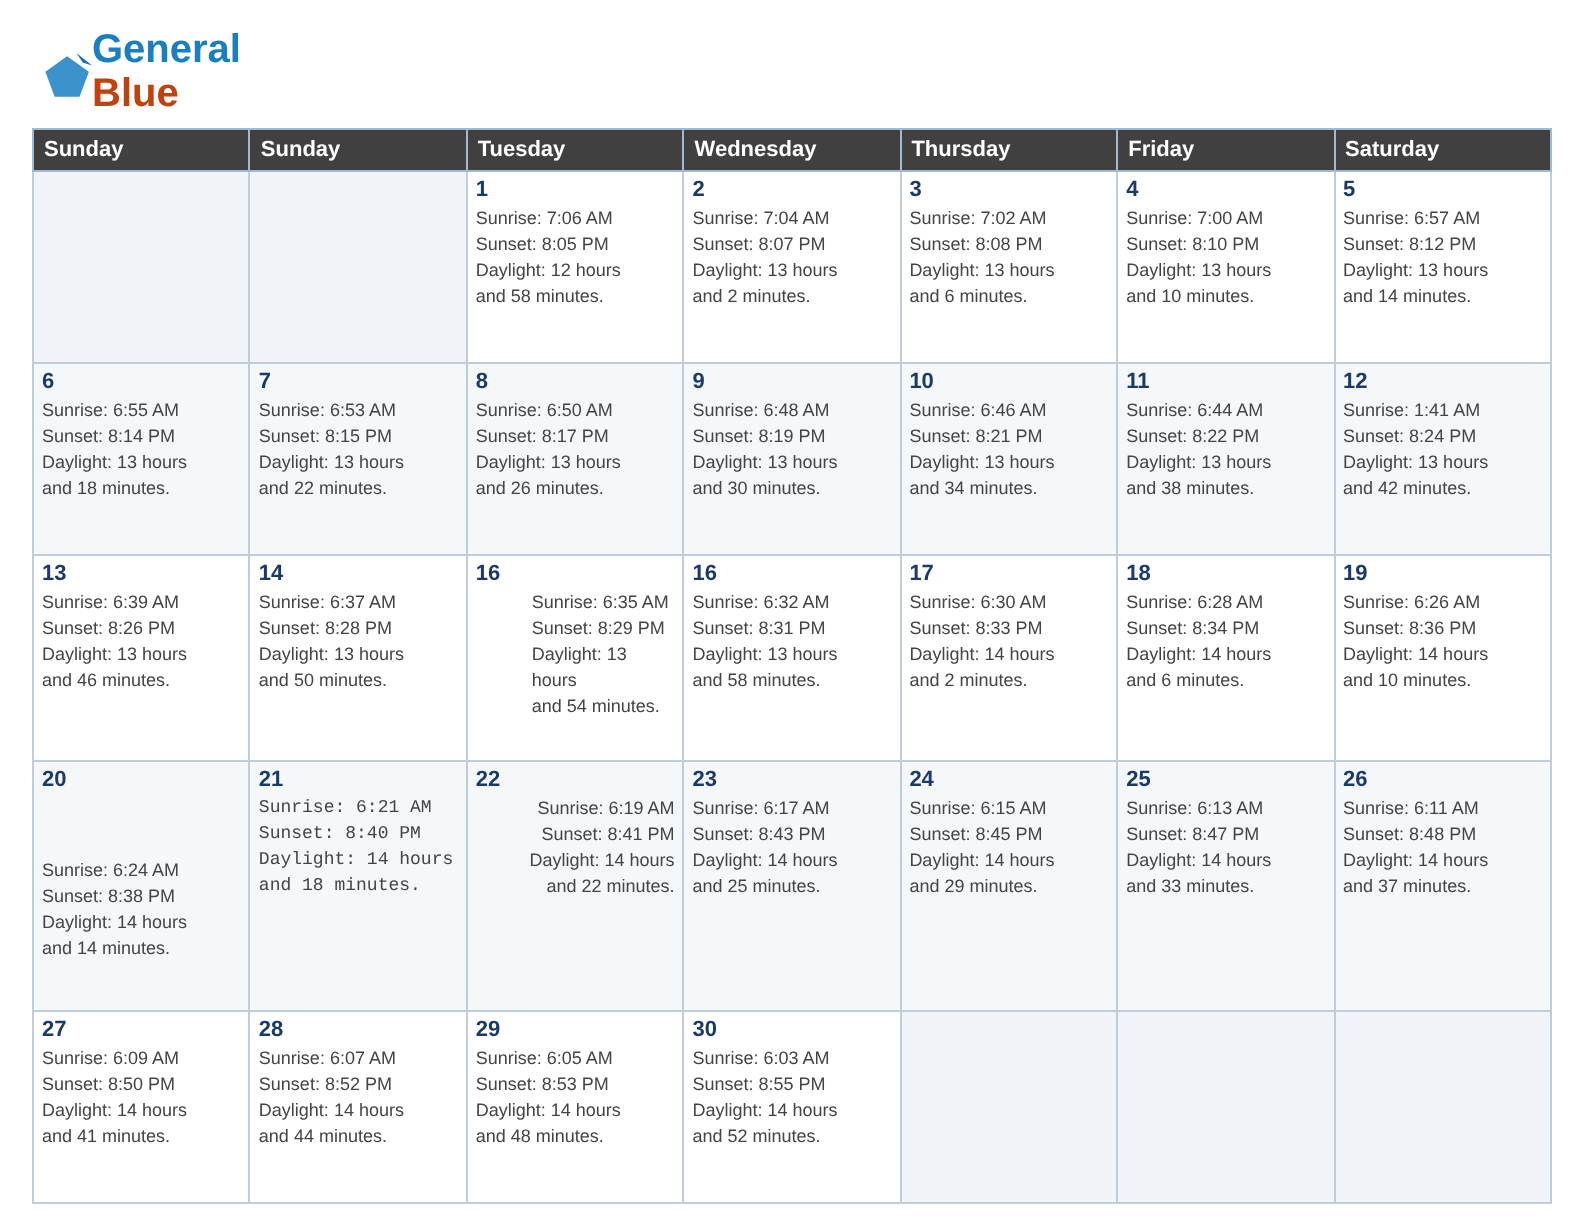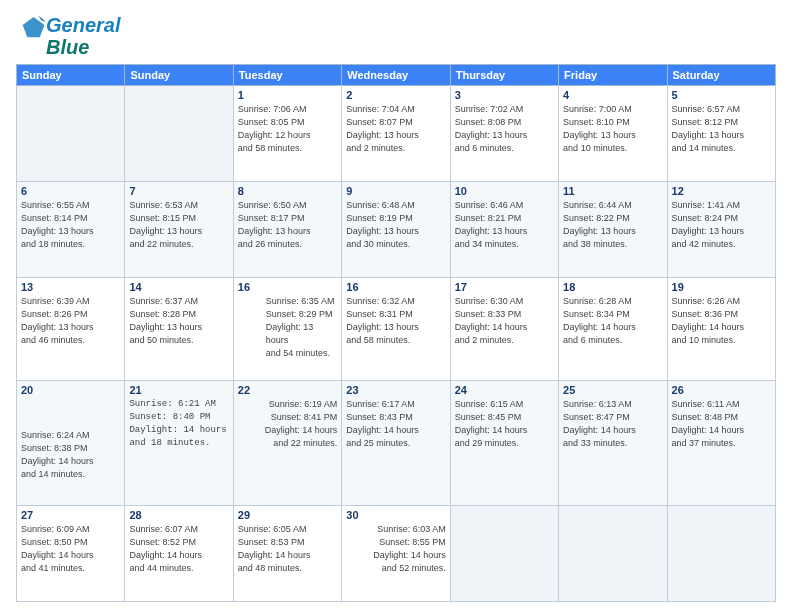--- a/index.html
+++ b/index.html
@@ -18,23 +18,22 @@
       flex-direction: column;
     }
     .header {
       display: flex;
       justify-content: space-between;
       align-items: flex-start;
       margin-bottom: 6px;
     }
     .logo {
       display: flex;
-      align-items: flex-start;
+      align-items: flex-end;
       margin-top: 4px;
-      font-style: italic;
     }
     .logo-text {
       font-size: 20px;
       font-weight: bold;
       color: #1a3a6b;
       line-height: 1.1;
     }
     .logo-text span {
       color: #1a7fc1;
     }
@@ -57,21 +56,21 @@
       font-size: 14px;
       color: #1a3a6b;
     }
     .calendar {
       flex: 1;
       border-collapse: collapse;
       width: 100%;
       table-layout: fixed;
     }
     .calendar th {
-      background: #3b82f6;
+      background: #404040;
       color: #fff;
       font-size: 11px;
       font-weight: bold;
       text-align: left;
       padding: 4px 5px;
       border: 1px solid #a0b8d0;
     }
     .calendar td {
       border: 1px solid #c0cdd8;
       vertical-align: top;
@@ -107,21 +106,21 @@
   <div class="header">
     <div class="logo">
       <div>
         <svg class="logo-icon" viewBox="0 0 36 36">
           <polygon points="20,4 34,14 28,30 12,30 6,14" fill="#1a7fc1" opacity="0.85"></polygon>
           <polygon points="26,2 36,10 30,8" fill="#1a6cb5"></polygon>
         </svg>
       </div>
       <div>
         <div class="logo-text">
-          <span>General</span><br><span style="color:#0f766e">Blue</span>
+          <span>General</span><br><span style="color:#c2410c">Blue</span>
         </div>
       </div>
     </div>
     <div class="title-block">
       <div class="month-title"></div>
       <div class="subtitle"></div>
     </div>
   </div>
 
   <table class="calendar">
@@ -346,21 +345,21 @@
           </td>
           <td>
             <span class="day-num">29</span>
             <div class="day-info" style="white-space: pre-line;">Sunrise: 6:05 AM
 Sunset: 8:53 PM
 Daylight: 14 hours
 and 48 minutes.</div>
           </td>
           <td>
             <span class="day-num">30</span>
-            <div class="day-info" style="white-space: pre-line; text-align: right;">Sunrise: 6:03 AM
+            <div class="day-info" style="white-space: pre-line;">Sunrise: 6:03 AM
 Sunset: 8:55 PM
 Daylight: 14 hours
 and 52 minutes.</div>
           </td>
           <td class="empty"></td>
           <td class="empty"></td>
           <td class="empty"></td>
         </tr>
       </tbody>
   </table>

